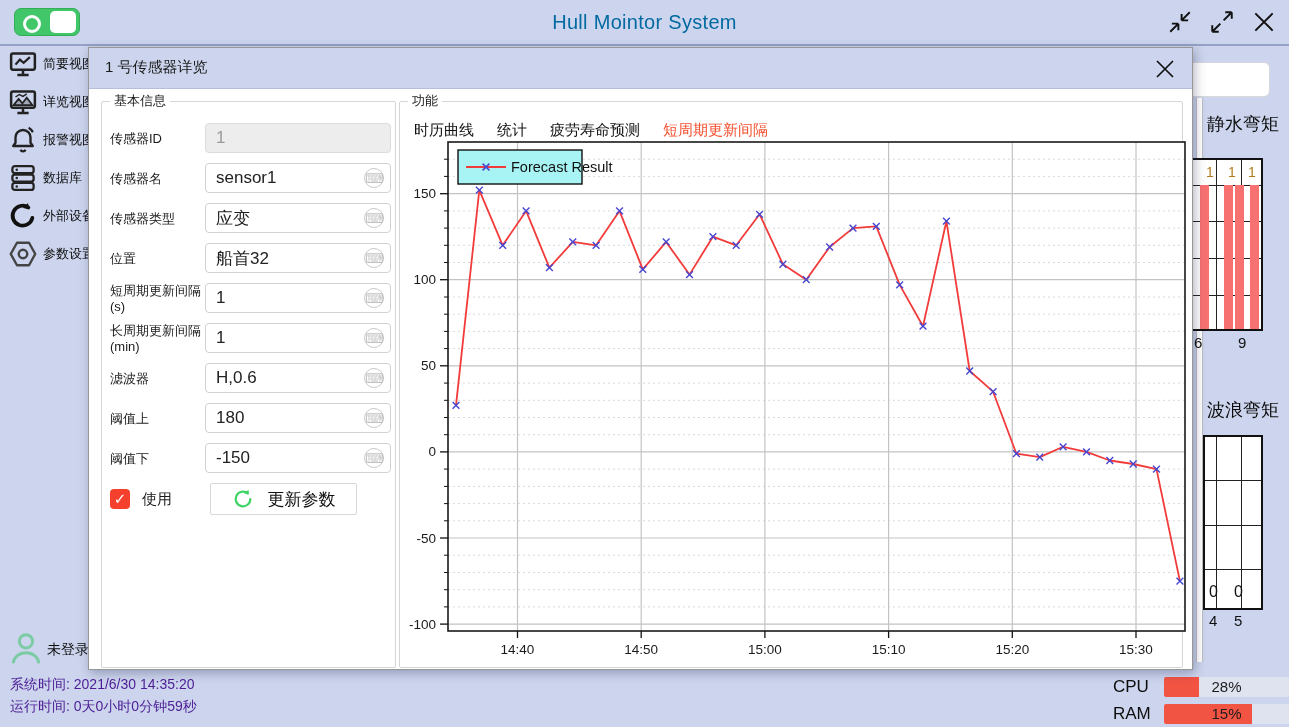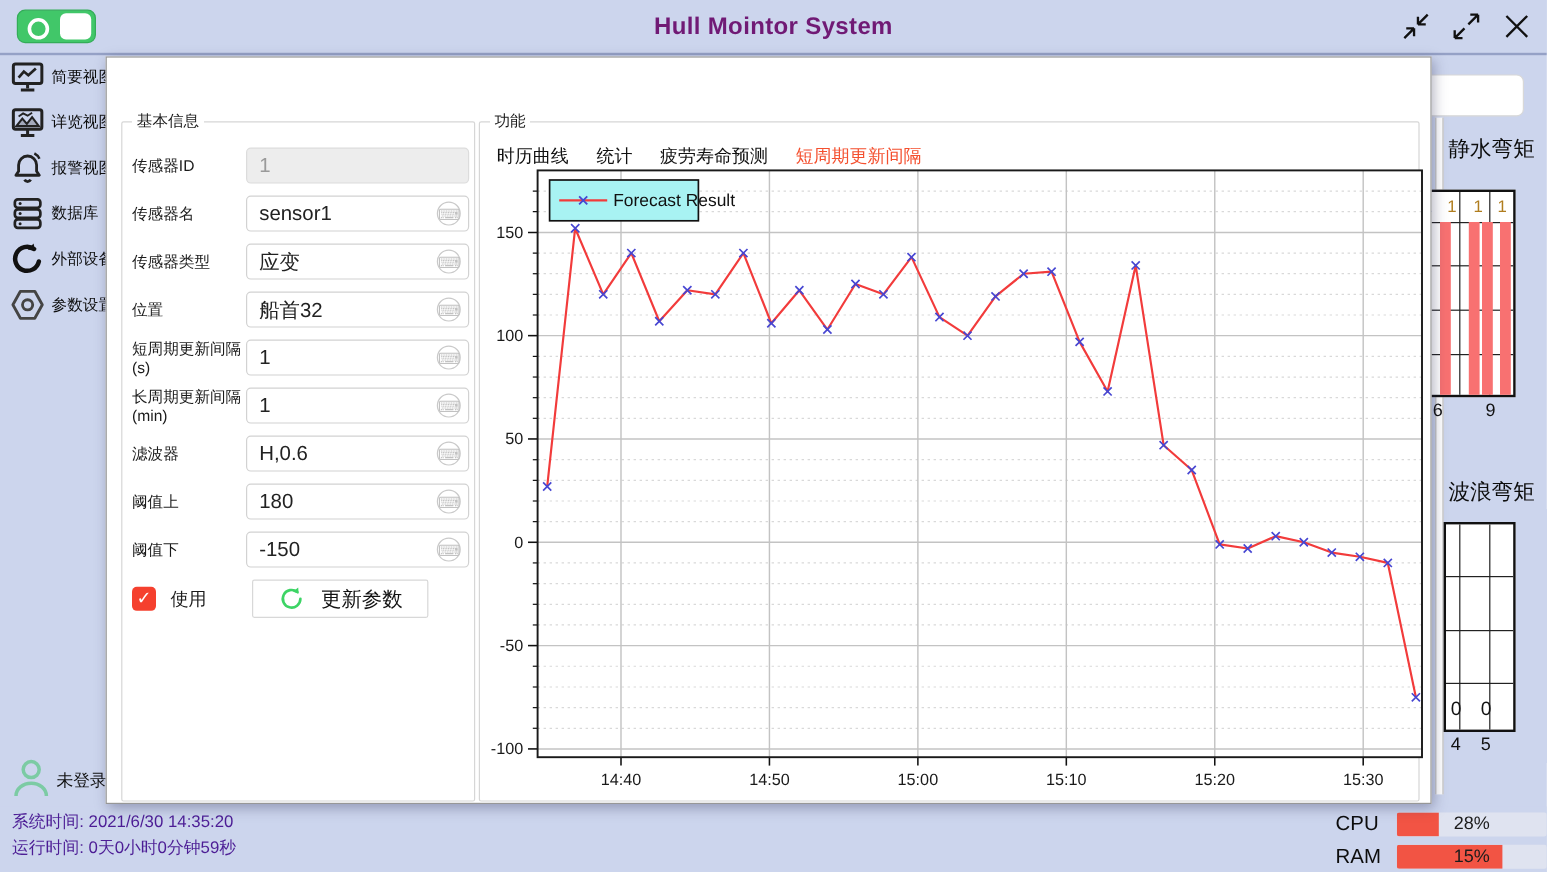--- a/index.html
+++ b/index.html
@@ -4,21 +4,21 @@
 <style>
   html,body{margin:0;padding:0;}
   body{
     width:1289px;height:727px;position:relative;overflow:hidden;
     background:#ccd5ed;
     font-family:"Liberation Sans","DejaVu Sans",sans-serif;
     color:#111;
   }
   
   .titlebar{position:absolute;left:0;top:0;width:100%;height:44px;background:#ccd5ed;border-bottom:2px solid #95a1c6;}
-  .app-title{position:absolute;left:0;right:0;top:11px;text-align:center;font-size:20px;font-weight:bold;color:#701a75;letter-spacing:.3px;}
+  .app-title{position:absolute;left:0;right:0;top:11px;text-align:center;font-size:20px;font-weight:normal;color:#0369a1;letter-spacing:.3px;}
   .toggle{position:absolute;left:14px;top:8px;width:66px;height:28px;background:#41c769;border:1px solid #33ad58;border-radius:7px;box-sizing:border-box;}
   .toggle-ring{position:absolute;left:8px;top:6px;width:12px;height:12px;border:3px solid #fff;border-radius:50%;}
   .toggle-knob{position:absolute;right:3px;top:2px;width:26px;height:22px;background:#fff;border-radius:5px;}
   .win-controls{position:absolute;right:8px;top:5px;display:flex;gap:8px;}
   .win-btn{width:34px;height:34px;display:flex;align-items:center;justify-content:center;cursor:pointer;}
   
   .sidebar{position:absolute;left:0;top:46px;width:110px;bottom:57px;}
   .side-item{position:absolute;left:6px;display:flex;align-items:center;gap:3px;height:34px;cursor:pointer;}
   .side-icon{width:34px;height:34px;display:flex;align-items:center;justify-content:center;flex:0 0 34px;}
   .side-label{font-size:13px;color:#0d0d0d;white-space:nowrap;}
@@ -223,20 +223,28 @@
     <div class="res-text">28%</div>
   </div>
   <span class="res-label" style="left:1113px;top:32px;">RAM</span>
   <div class="res-bar" style="top:32px;">
     <div class="res-fill" id="ram-fill" style="width: 70%;"></div>
     <div class="res-text">15%</div>
   </div>
 </div>
 
 <div class="dialog">
+  <div class="dialog-titlebar">
+    <span class="dialog-title">1 号传感器详览</span>
+    <div class="dialog-close">
+      <svg width="24" height="24" viewBox="0 0 24 24">
+        <path d="M4 4 L20 20 M20 4 L4 20" stroke="#111" stroke-width="1.7" fill="none"></path>
+      </svg>
+    </div>
+  </div>
 
   <fieldset class="grp grp-basic">
     <legend>基本信息</legend>
 
     <div class="field-row" style="top:13px">
       <span class="field-label">传感器ID</span>
       <span class="field-input-wrap">
         <input class="field-input" disabled="" value="1" style="">
       </span>
     </div>

